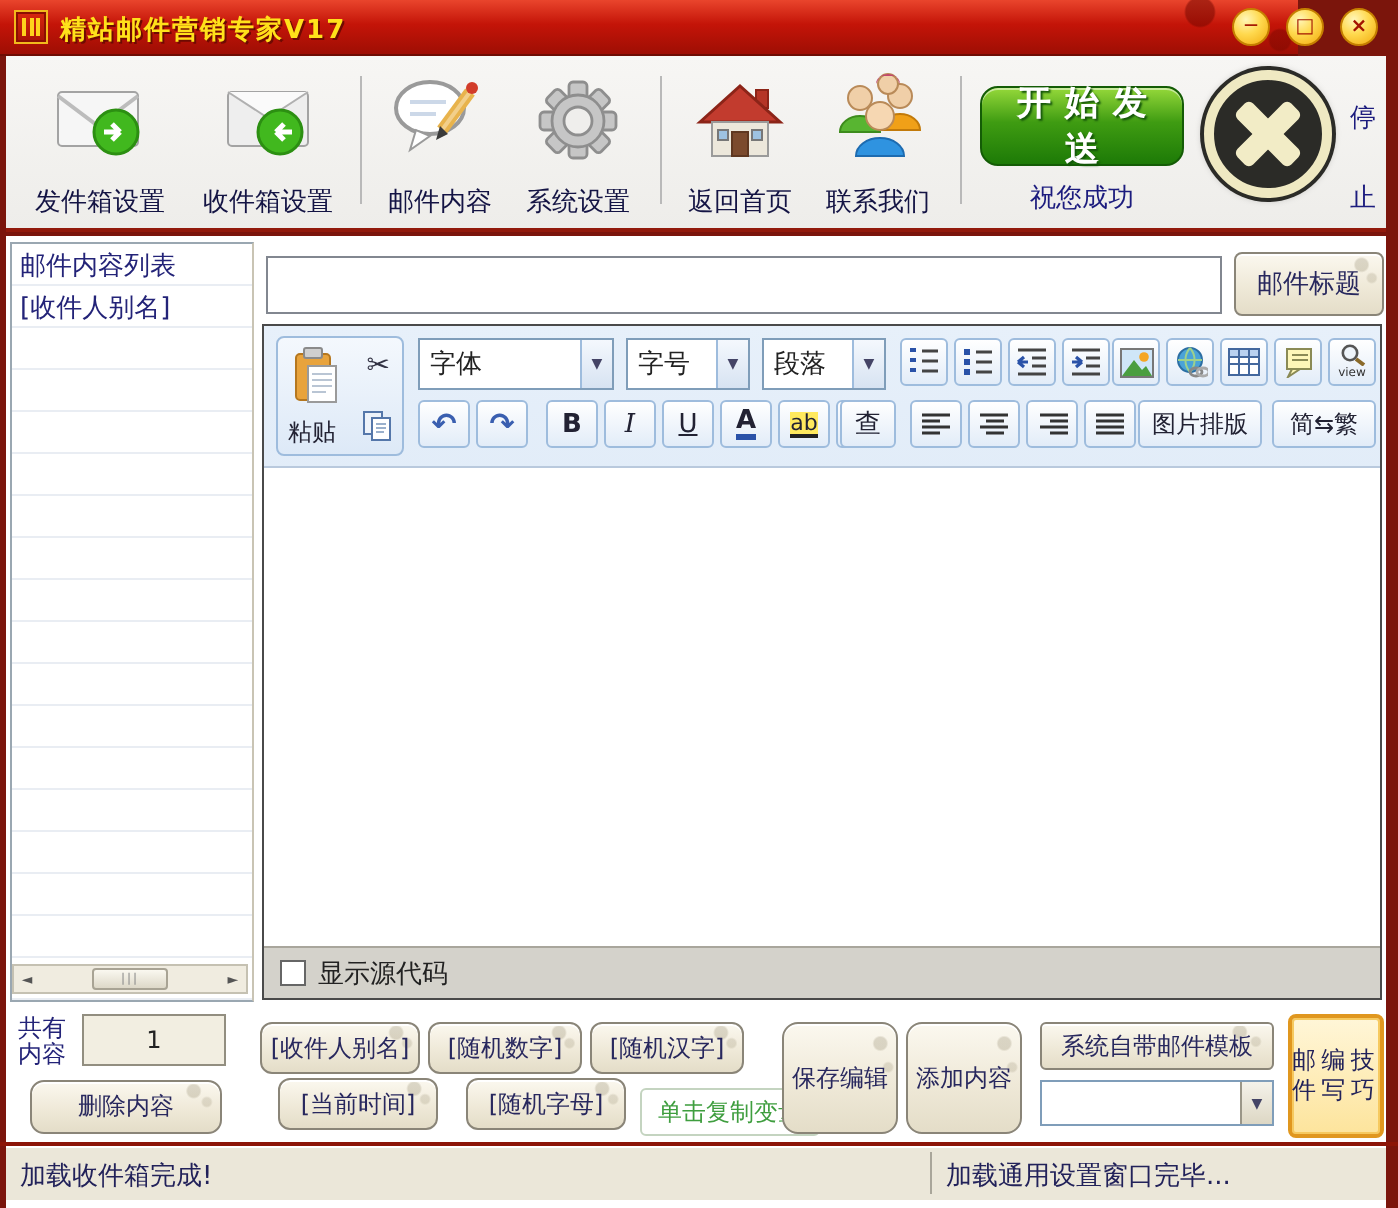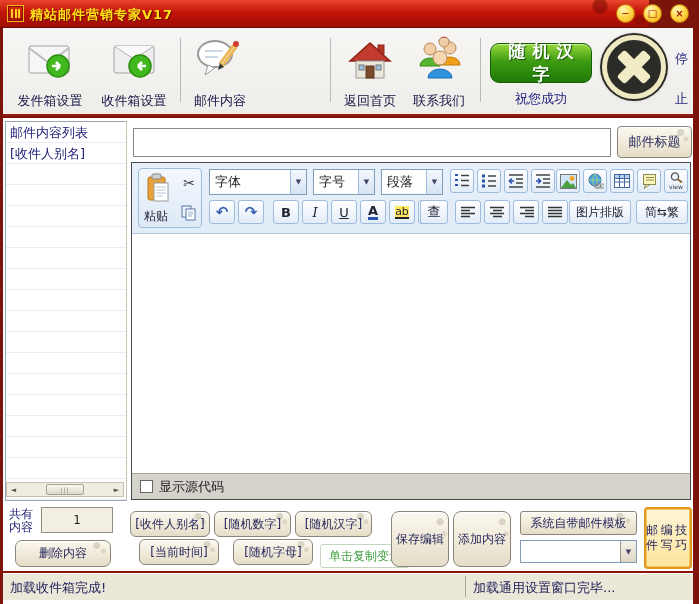--- a/index.html
+++ b/index.html
@@ -181,20 +181,35 @@
           <path d="M13 28 l-3 10 l10 -7 z" fill="#fff" stroke="#9a9a9a"></path>
           <path d="M26 28 L40 9" stroke="#e8b34c" stroke-width="6"></path>
           <path d="M26 28 L40 9" stroke="#f2cf8a" stroke-width="2"></path>
           <circle cx="41" cy="7" r="3" fill="#d23c2a"></circle>
           <path d="M23 33 l2 -7 l4 4 z" fill="#3a3a3a"></path>
         </svg>
       </span>
       <span class="lab">邮件内容</span>
     </div>
 
+    <div class="tool-item" style="left:252px;width:68px;">
+      <span class="ticon">
+        <svg width="50" height="48" viewBox="0 0 50 48">
+          <g fill="#c6c6c6" stroke="#8e8e8e" stroke-width="1.4">
+            <rect x="6" y="20" width="38" height="9" rx="2"></rect>
+            <rect x="20.5" y="5" width="9" height="38" rx="2"></rect>
+            <rect x="6" y="20" width="38" height="9" rx="2" transform="rotate(45 25 24.5)"></rect>
+            <rect x="6" y="20" width="38" height="9" rx="2" transform="rotate(-45 25 24.5)"></rect>
+            <circle cx="25" cy="24.5" r="13"></circle>
+          </g>
+          <circle cx="25" cy="24.5" r="7" fill="#efeeec" stroke="#8e8e8e" stroke-width="1.4"></circle>
+        </svg>
+      </span>
+      <span class="lab">系统设置</span>
+    </div>
 
     <div class="tool-sep" style="left:327px;"></div>
 
     <div class="tool-item" style="left:334px;width:66px;">
       <span class="ticon">
         <svg width="50" height="46" viewBox="0 0 50 46">
           <rect x="33" y="8" width="6" height="9" fill="#b53527" stroke="#8c2418"></rect>
           <path d="M5 24 L25 6 L45 24 Z" fill="#c23b2e" stroke="#8c2418" stroke-width="1.5"></path>
           <rect x="11" y="24" width="28" height="17" fill="#ece7db" stroke="#9a9a9a"></rect>
           <rect x="21" y="29" width="8" height="12" fill="#7b4a2d" stroke="#5e3720"></rect>
@@ -219,21 +234,21 @@
             <path d="M24 6 a6 5 0 0 1 12 0 l-2 -4 l-8 0 z" fill="#c2486e"></path>
           </g>
         </svg>
       </span>
       <span class="lab">联系我们</span>
     </div>
 
     <div class="tool-sep" style="left:477px;"></div>
 
     <div class="send-wrap">
-      <div class="send-btn">随机汉字</div>
+      <div class="send-btn">开始发送</div>
       <div class="send-cap">祝您成功</div>
     </div>
 
     <div class="stop-btn">
       <span class="bar b1"></span>
       <span class="bar b2"></span>
     </div>
     <span class="stop-lab t" style="position:absolute;">停</span>
     <span class="stop-lab b" style="position:absolute;">止</span>
   </div>

